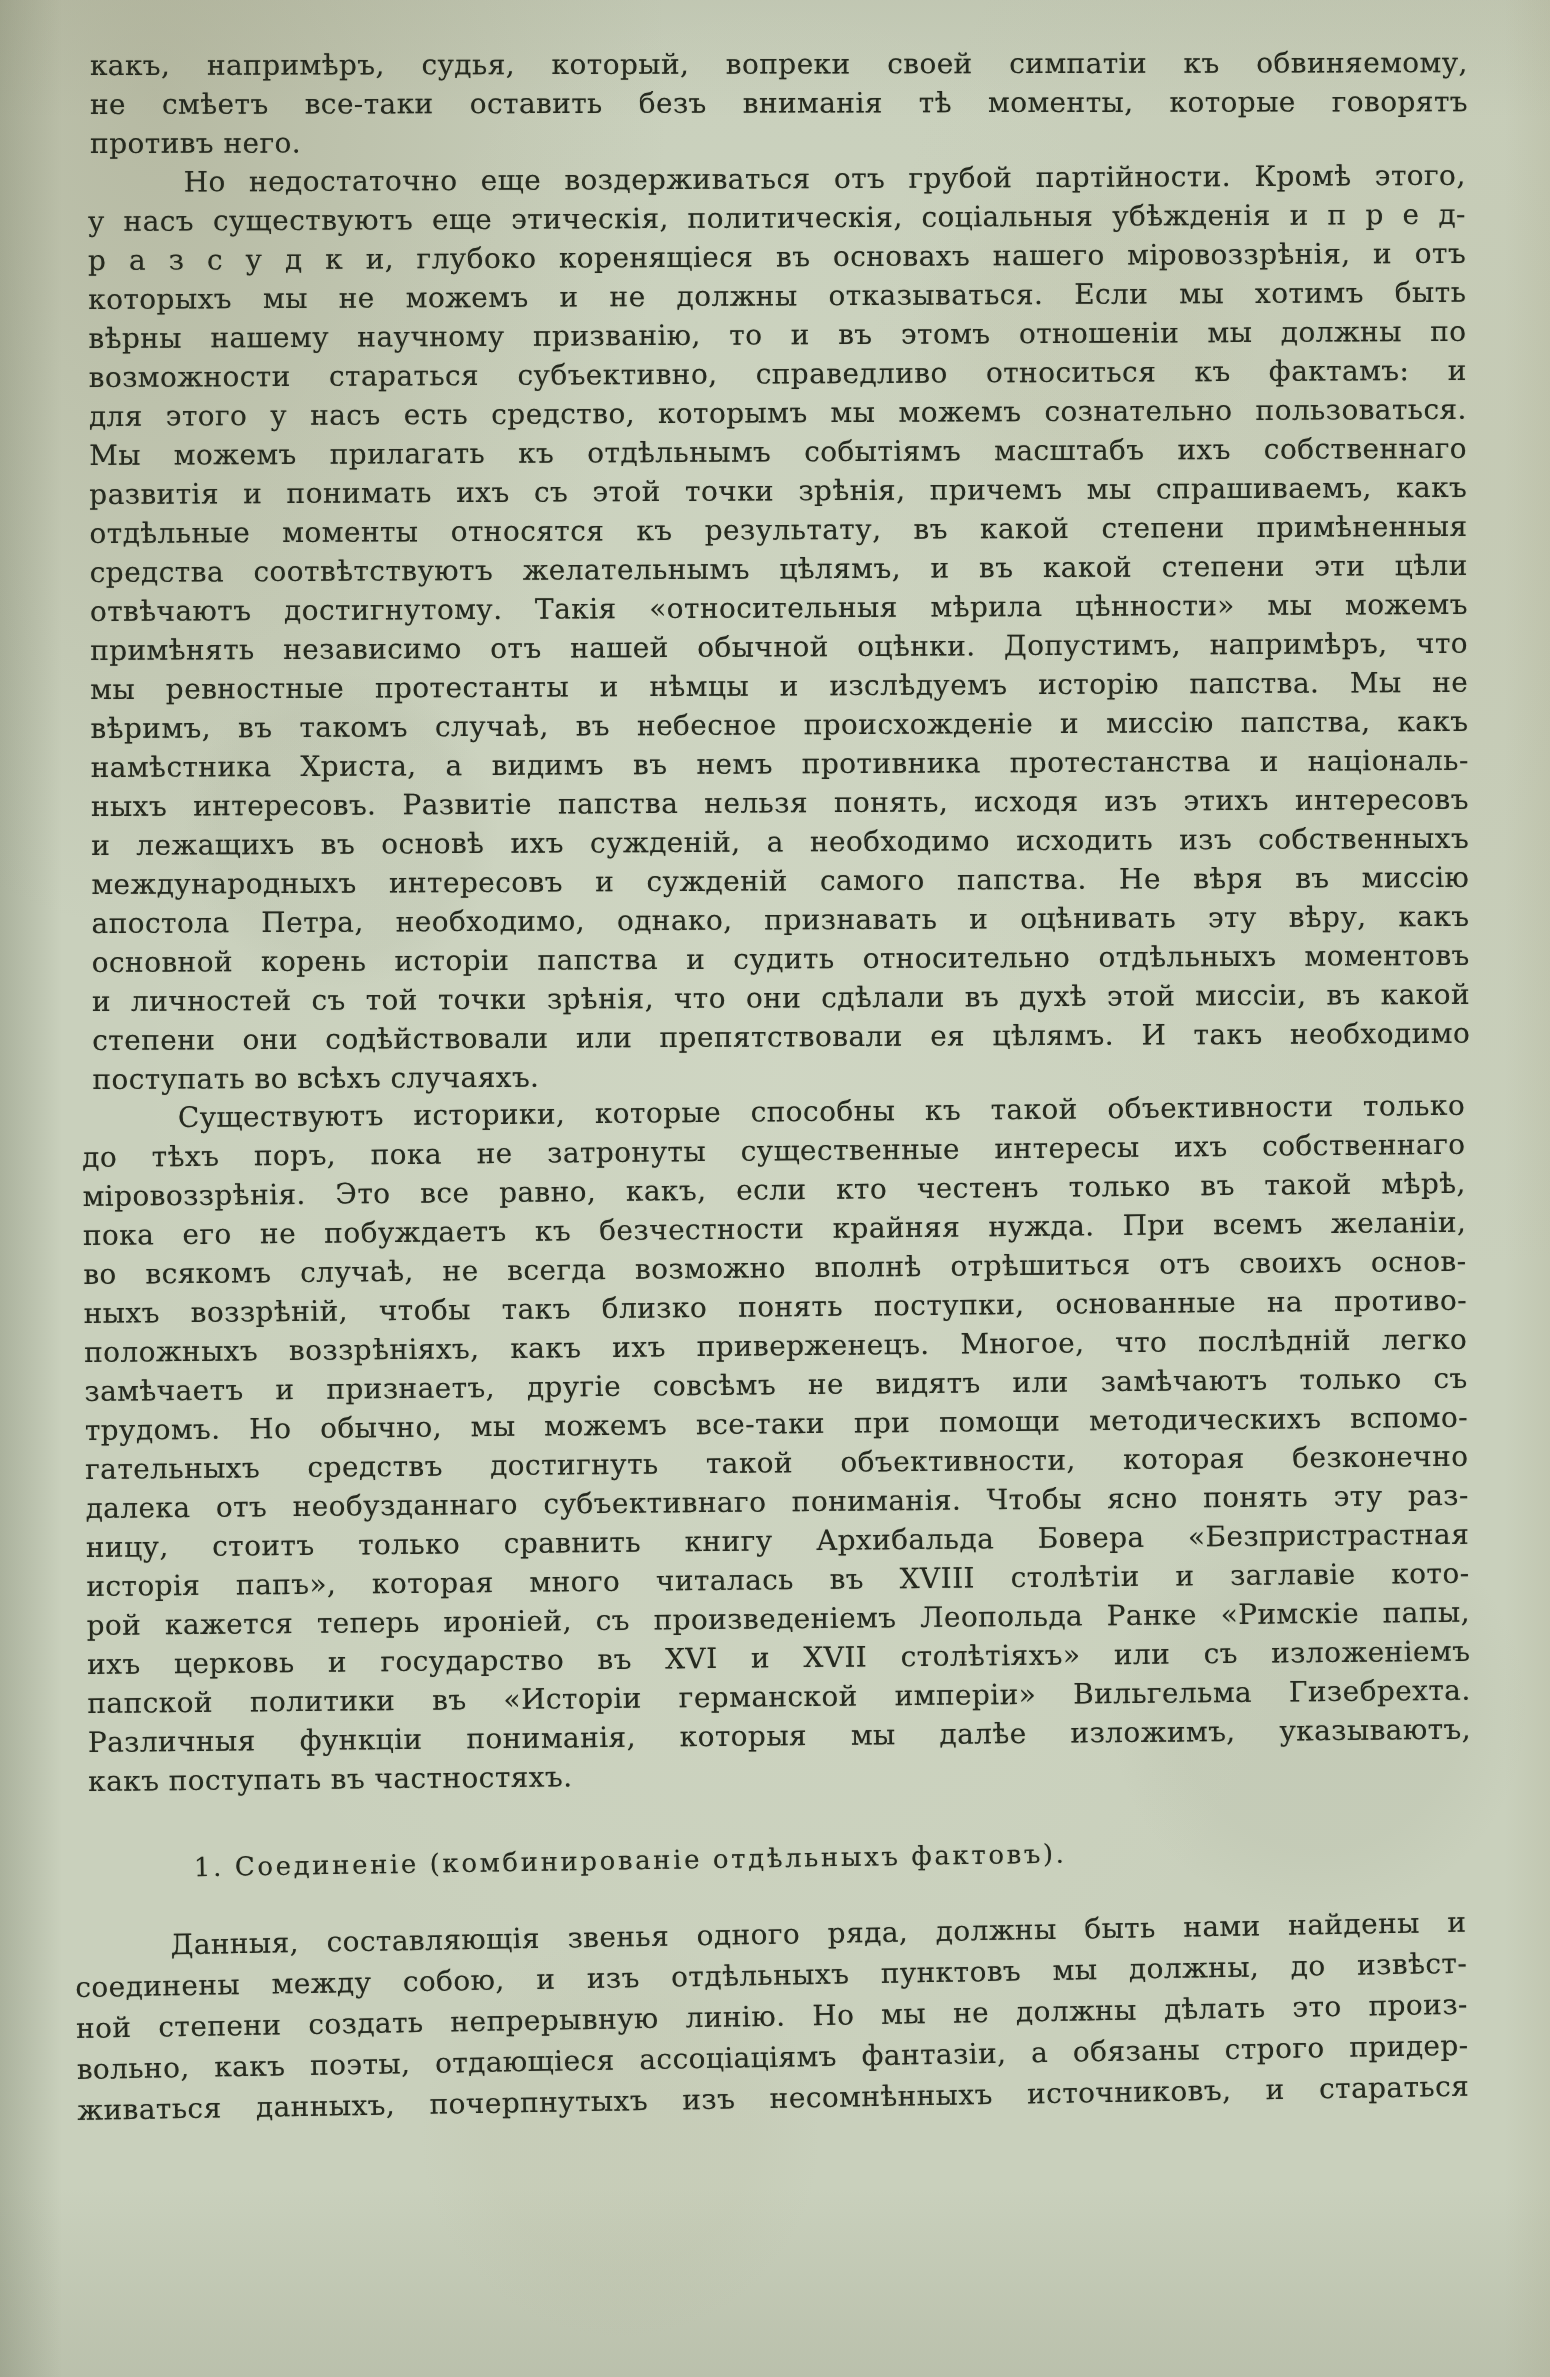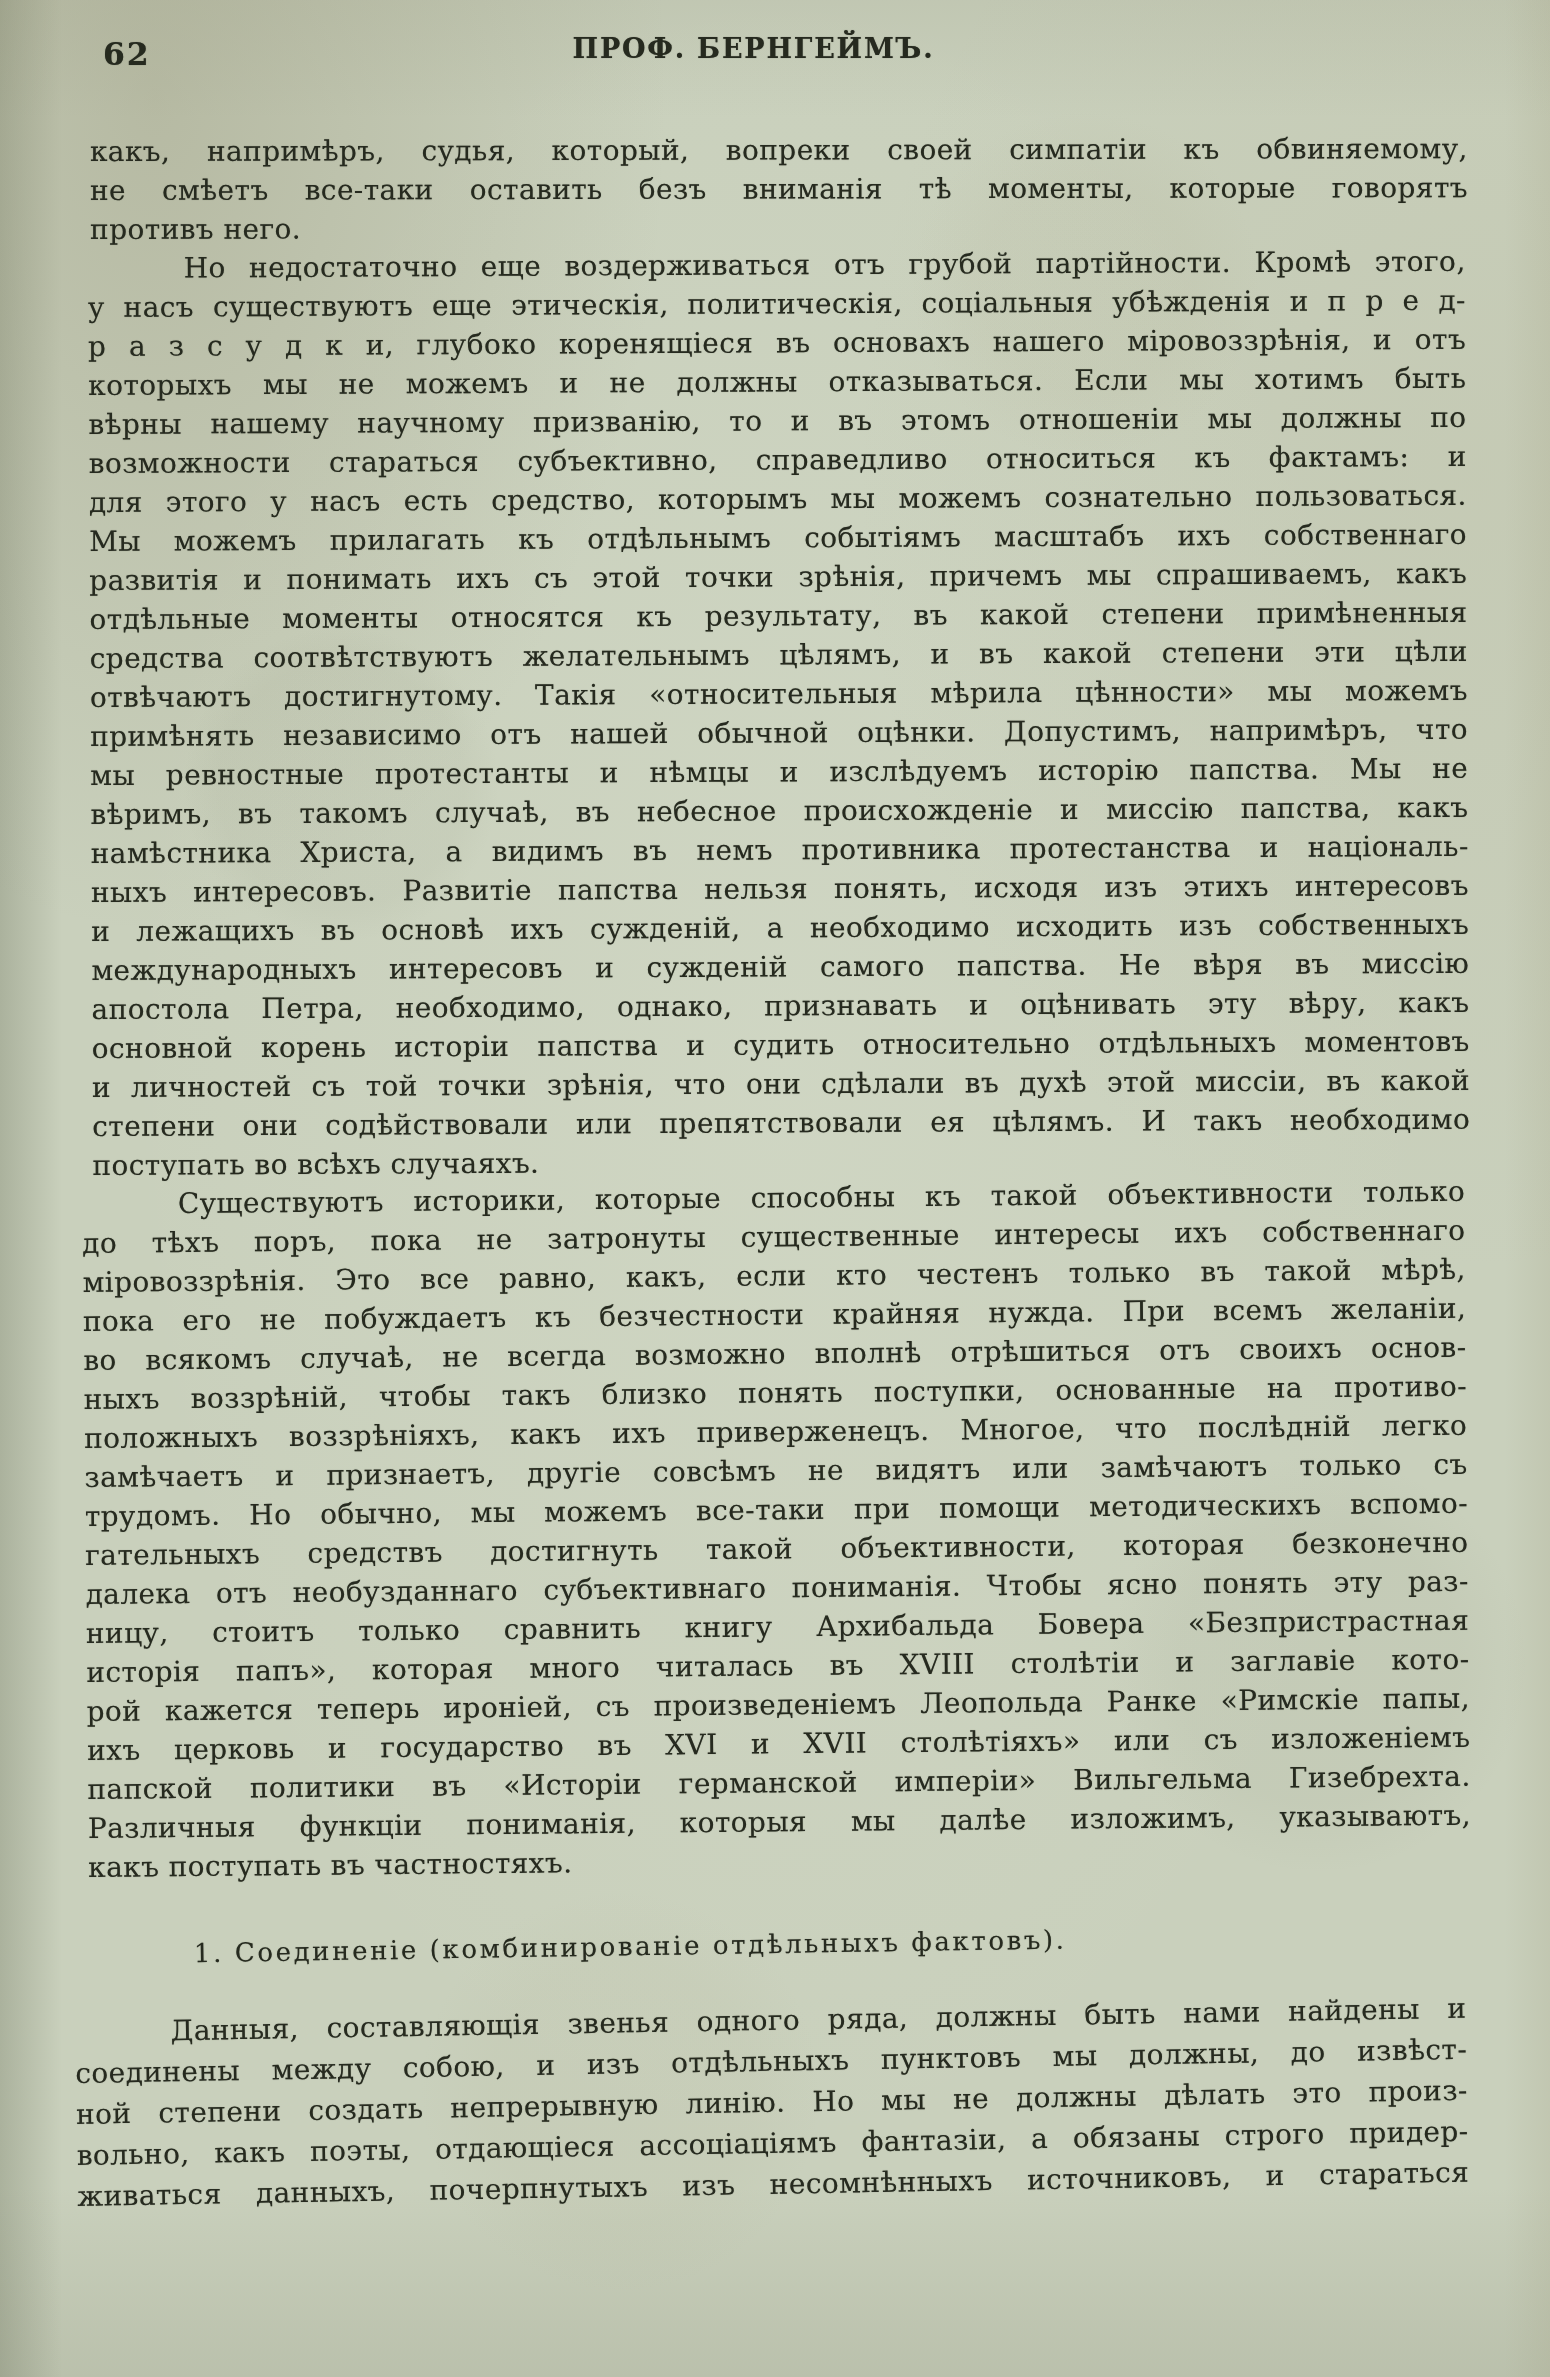--- a/index.html
+++ b/index.html
@@ -99,24 +99,20 @@
     line-height: 39px;
     text-shadow: 0 0 0.9px rgba(38,42,31,0.45);
   }
   .para.final { line-height: 41px; }
 </style>
 </head>
 <body>
 
 <div class="page">
 
-  <div class="runhead">
-    <span class="pagenum">62</span>
-    <div class="runtitle">ПРОФ. БЕРНГЕЙМЪ.</div>
-  </div>
 
   <div class="textblock">
 
     <div class="para tilt-a">
         <div class="tline">какъ, напримѣръ, судья, который, вопреки своей симпатіи къ обвиняемому,</div>
         <div class="tline">не смѣетъ все-таки оставить безъ вниманія тѣ моменты, которые говорятъ</div>
         <div class="tline lastline">противъ него.</div>
       </div>
 
     <div class="para tilt-b">

